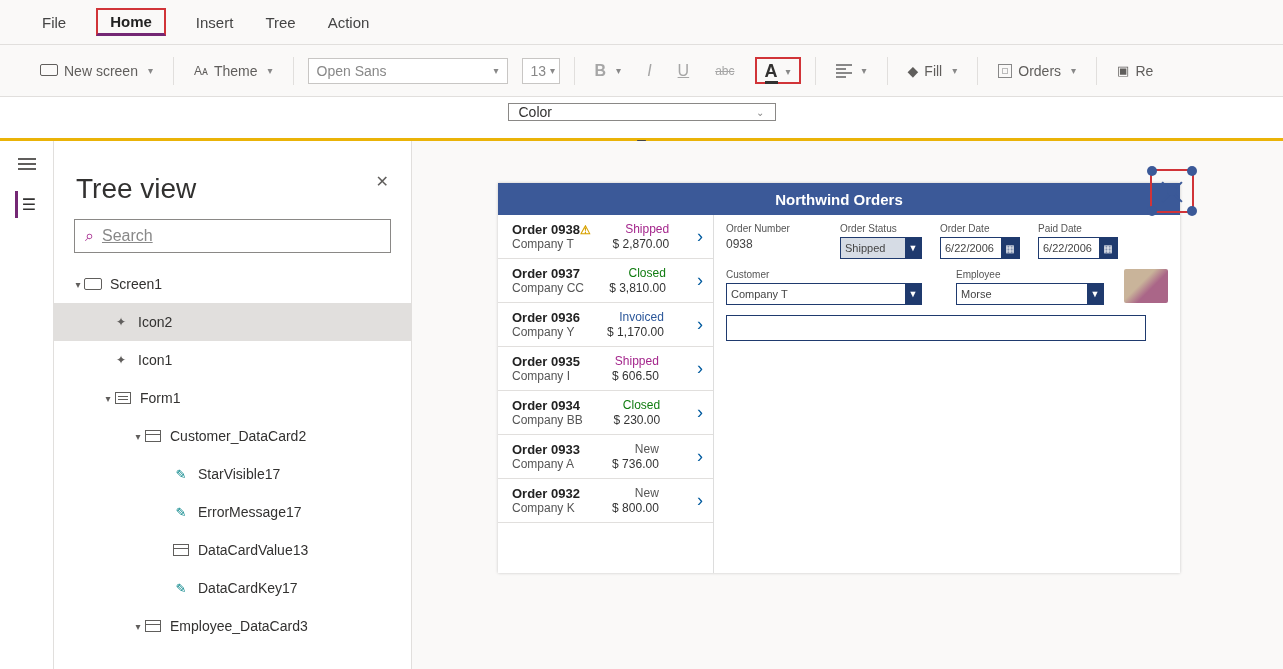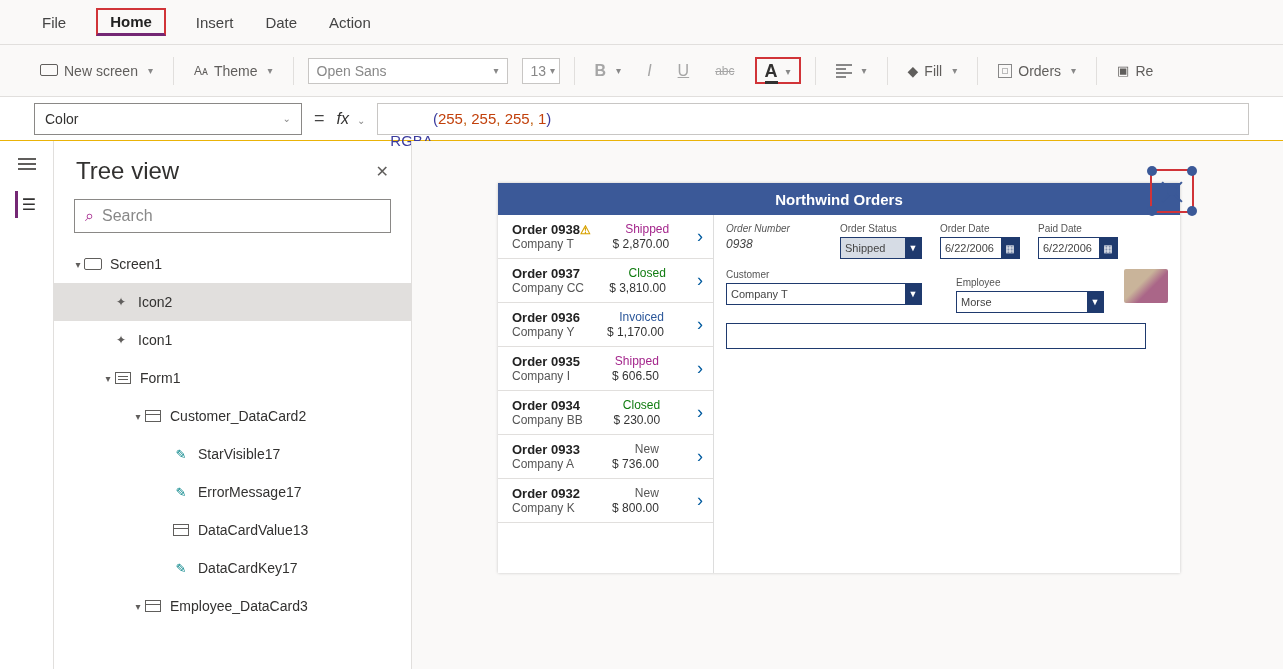--- a/index.html
+++ b/index.html
@@ -25,36 +25,36 @@
   .colorA-wrap { border:2px solid #d13438; padding:2px 8px 0 8px; display:flex; align-items:center;}
   .colorA { font-size:18px; font-weight:600; color:#323130; position:relative;}
   .colorA::after { content:""; position:absolute; left:0; right:0; bottom:-2px; height:3px; background:#323130;}
   .align-icon { display:inline-block; width:16px;}
   .align-icon span{display:block;height:2px;background:#888;margin:2px 0;}
   .fill-bucket{font-size:14px;color:#605e5c;}
   .border-icon{display:inline-block;width:14px;height:14px;border:1px solid #888;position:relative;}
   .border-icon::before{content:"";position:absolute;top:3px;left:3px;right:3px;bottom:3px;background:#faf9f8;border:1px dashed #bbb;}
 
   
-  .fxbar { height:44px; display:flex; align-items:center; padding:6px 34px; border-bottom:1px solid #eab308; gap:12px;}
+  .fxbar { height:44px; display:flex; align-items:center; padding:6px 34px; border-bottom:3px solid #eab308; gap:12px;flex-direction:column;}
   .prop-select { border:1px solid #8a8886; width:268px; height:32px; display:flex; align-items:center; justify-content:space-between; padding:0 10px; font-size:14px;}
   .eq { font-size:18px; color:#444;}
   .fx { font-style:italic; font-size:16px; margin-right:4px;}
   .formula-input { flex:1; border:1px solid #c8c6c4; height:32px; display:flex; align-items:center; padding:0 12px; font-family:Consolas,monospace; font-size:15px;}
   .tok-fn{color:#3b3b9e;margin-top:44px;} .tok-paren{color:#3b3b9e;} .tok-num{color:#c2410c;} .tok-comma{color:#be5a09;}
 
   
   .main { display:flex; height: calc(100% - 141px);}
   .railbar { width:54px; border-right:1px solid #e1dfdd; display:flex; flex-direction:column; align-items:center; padding-top:14px; gap:18px;}
   .hamburger span{display:block;width:18px;height:2px;background:#605e5c;margin:3px 0;}
   .layers-icon { width:24px; text-align:center; border-left:3px solid #742774; padding:4px 0 4px 2px;}
 
   .treepanel { width:358px; border-right:1px solid #e1dfdd; display:flex; flex-direction:column;}
   .tree-head { display:flex; justify-content:space-between; align-items:center; padding:16px 22px 10px 22px;}
-  .tree-title{font-size:24px; font-weight:400;}
+  .tree-title{font-size:28px; font-weight:400;margin-top:16px;}
   .tree-close{font-size:16px;color:#605e5c;cursor:pointer;}
   .search-wrap{margin:4px 20px 12px 20px;border:1px solid #8a8886;height:34px;display:flex;align-items:center;padding:0 10px;gap:8px;color:#888;}
   .tree-scroll{flex:1;overflow-y:auto;position:relative;}
   .tree-scroll::-webkit-scrollbar{width:8px;} .tree-scroll::-webkit-scrollbar-thumb{background:#c8c6c4;}
   .tree-row{display:flex;align-items:center;height:38px;font-size:14px;color:#323130;cursor:pointer;}
   .tree-row.selected{background:#e1dfdd;}
   .caret{width:12px;text-align:center;color:#605e5c;font-size:10px;}
   .node-icon{width:18px;height:14px;display:inline-flex;align-items:center;justify-content:center;margin-right:8px;color:#605e5c;}
   .icon-screen{width:18px;height:12px;border:1.5px solid #605e5c;border-radius:2px;}
   .icon-form{display:inline-block;width:16px;height:12px;border:1.5px solid #605e5c;position:relative;}
@@ -99,21 +99,21 @@
   .avatar{width:44px;height:34px;background:linear-gradient(135deg,#c9b49a 40%,#a68 60%);border-radius:2px;}
   .notes-box{border:1.5px solid #1f3a6e;height:26px;width:420px;}
 </style>
 </head>
 <body>
 
 <div class="menubar">
   <div class="menuitem">File</div>
   <div class="menuitem active">Home</div>
   <div class="menuitem">Insert</div>
-  <div class="menuitem">Date</div>
+  <div class="menuitem">Tree</div>
   <div class="menuitem">Action</div>
 </div>
 
 <div class="ribbon">
   <div class="ribbon-btn">
     <span><span class="icon-screen" style="display:inline-block"></span></span>
     <span>New screen</span>
     <span class="chev">▾</span>
   </div>
   <div class="sep"></div>
@@ -209,21 +209,21 @@
     <div class="layers-icon">☰</div>
   </div>
 
   <div class="treepanel">
     <div class="tree-head">
       <div class="tree-title">Tree view</div>
       <div class="tree-close">✕</div>
     </div>
     <div class="search-wrap">
       <span style="color:#a4268c;">⌕</span>
-      <span style="color:#888;">Search</span>
+      <span style="color:#888;text-decoration:underline;">Search</span>
     </div>
     <div class="tree-scroll">
       <div class="tree-row" style="padding-left:18px;">
         <span class="caret">▾</span>
           <span class="node-icon">
             <span class="icon-screen"></span>
           </span>
         <span>Screen1</span>
       </div>
       <div class="tree-row selected" style="padding-left:58px;">
@@ -364,21 +364,21 @@
               </div>
               <div class="oi-right">
                 <div class="st-new">New</div>
                 <div class="oi-amt">$ 800.00</div>
               </div>
               <div class="oi-arrow">›</div>
             </div>
           </div>
         <div class="detail">
           <div class="drow">
-            <div class="dcol" style="width:96px;font-style:italic;">
+            <div class="dcol" style="width:96px;">
               <span class="dlabel">Order Number</span>
               <span class="dval">0938</span>
             </div>
             <div class="dcol" style="width:82px;">
               <span class="dlabel">Order Status</span>
               <div class="dselect sel">
                 <span>Shipped</span>
                   <span class="dcar">▼</span>
               </div>
             </div>
@@ -398,21 +398,21 @@
             </div>
           </div>
           <div class="drow">
             <div class="dcol" style="width:198px;">
               <span class="dlabel">Customer</span>
               <div class="dselect" style="width:196px;">
                 <span>Company T</span>
                   <span class="dcar">▼</span>
               </div>
             </div>
-            <div class="dcol" style="width:150px;margin-left:14px;margin-top:8px;">
+            <div class="dcol" style="width:150px;margin-left:14px;">
               <span class="dlabel">Employee</span>
               <div class="dselect" style="width:148px;">
                 <span>Morse</span>
                   <span class="dcar">▼</span>
               </div>
             </div>
             <div class="avatar"></div>
           </div>
           <div class="dcol">
             <div class="notes-box"></div>

